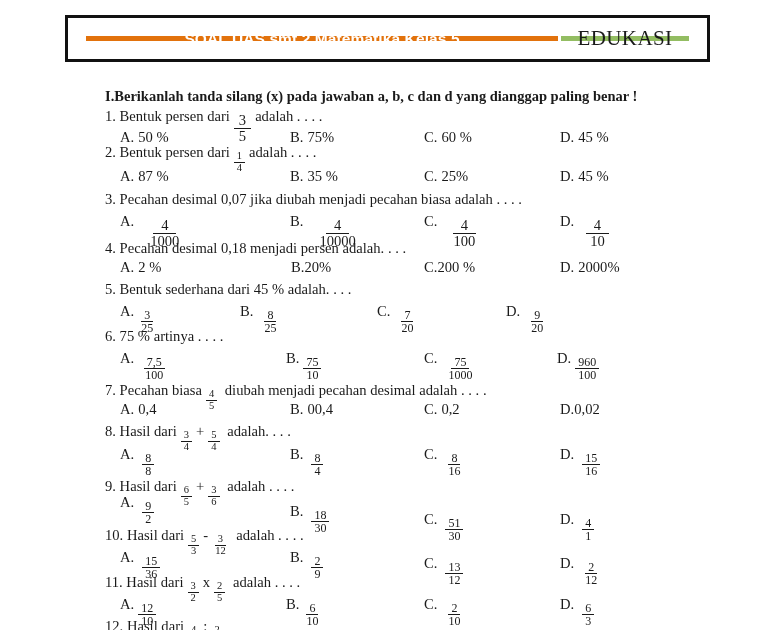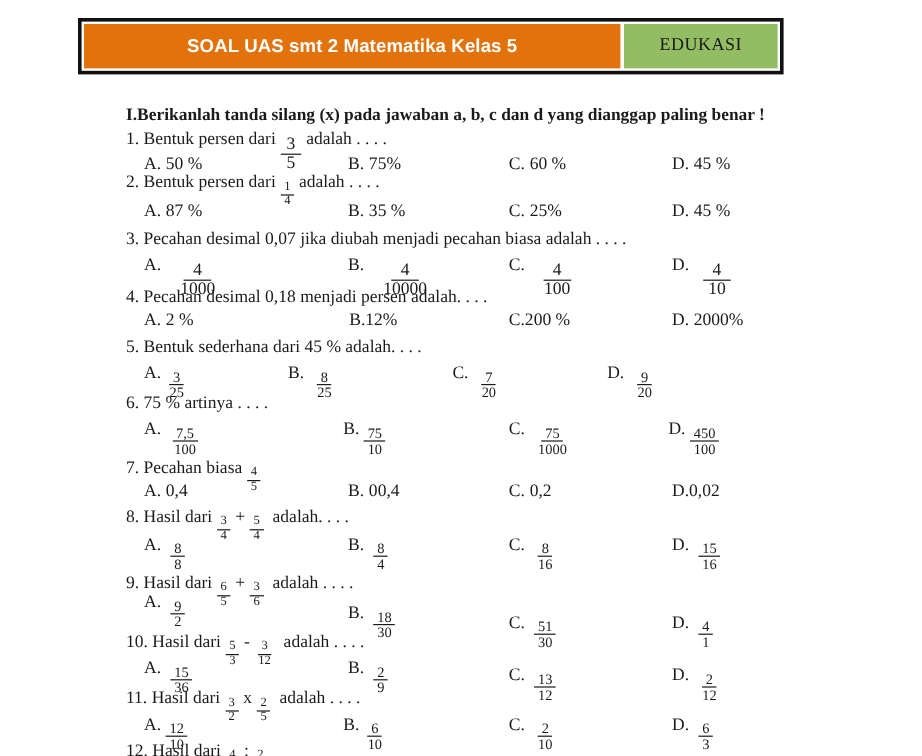--- a/index.html
+++ b/index.html
@@ -14,26 +14,26 @@
     font-family: "Liberation Serif", serif;
     color: #1a1a1a;
     position: relative;
   }
 
   
   #header-banner {
     position: absolute;
     left: 65px;
     top: 15px;
-    width: 588px;
+    width: 645px;
     height: 47px;
     box-sizing: border-box;
     border: 3px solid #111111;
     background: #ffffff;
-    padding: 2px;
+    padding: 18px;
     display: flex;
     align-items: stretch;
   }
   #header-title-bar {
     flex: 1 1 auto;
     background: #e2720c;
     display: flex;
     align-items: center;
     justify-content: center;
   }
@@ -48,21 +48,21 @@
   #header-badge {
     flex: 0 0 128px;
     background: #93bd62;
     margin-left: 3px;
     display: flex;
     align-items: center;
     justify-content: center;
   }
   #header-badge-text {
     font-family: "Liberation Serif", serif;
-    font-size: 15px;
+    font-size: 21px;
     color: #1a1a1a;
     letter-spacing: 0.4px;
   }
 
   
   #sheet {
     position: absolute;
     left: 0;
     top: 78px;
     width: 768px;
@@ -246,21 +246,21 @@
     <div class="qstem">
       <span>4.</span>&nbsp;
       <span>Pecahan desimal 0,18 menjadi persen adalah. . . .</span>
     </div>
     <div class="opt colA" style="top:19px;">
       <span class="lab">A.</span>
       <span> 2 %</span>
     </div>
     <div class="opt" style="left:291px;top:19px;">
       <span class="lab tight">B.</span>
-      <span>12%</span>
+      <span>20%</span>
     </div>
     <div class="opt" style="left:424px;top:19px;">
       <span class="lab tight">C.</span>
       <span>200 %</span>
     </div>
     <div class="opt colD" style="top:19px;">
       <span class="lab">D.</span>
       <span>2000%</span>
     </div>
   </div>
@@ -322,35 +322,35 @@
     <div class="opt colC" style="top:22px;">
       <span class="lab">C.</span>
       <span class="frac md">
         <span class="num">75</span>
         <span class="den">1000</span>
       </span>
     </div>
     <div class="opt" style="left:557px;top:22px;">
       <span class="lab tight">D.</span>
       <span class="frac md">
-        <span class="num">450</span>
+        <span class="num">960</span>
         <span class="den">100</span>
       </span>
     </div>
   </div>
 
   <div class="qblock" style="top:304px;">
     <div class="qstem">
       <span>7.</span>&nbsp;
       <span>Pecahan biasa</span>
       <span class="frac sm">
         <span class="num">4</span>
         <span class="den">5</span>
       </span>
-      &nbsp;
+      &nbsp;<span>diubah menjadi pecahan desimal adalah . . . .</span>
     </div>
     <div class="opt colA" style="top:19px;">
       <span class="lab">A.</span>
       <span>0,4</span>
     </div>
     <div class="opt colB" style="top:19px;">
       <span class="lab">B.</span>
       <span>00,4</span>
     </div>
     <div class="opt colC" style="top:19px;">

